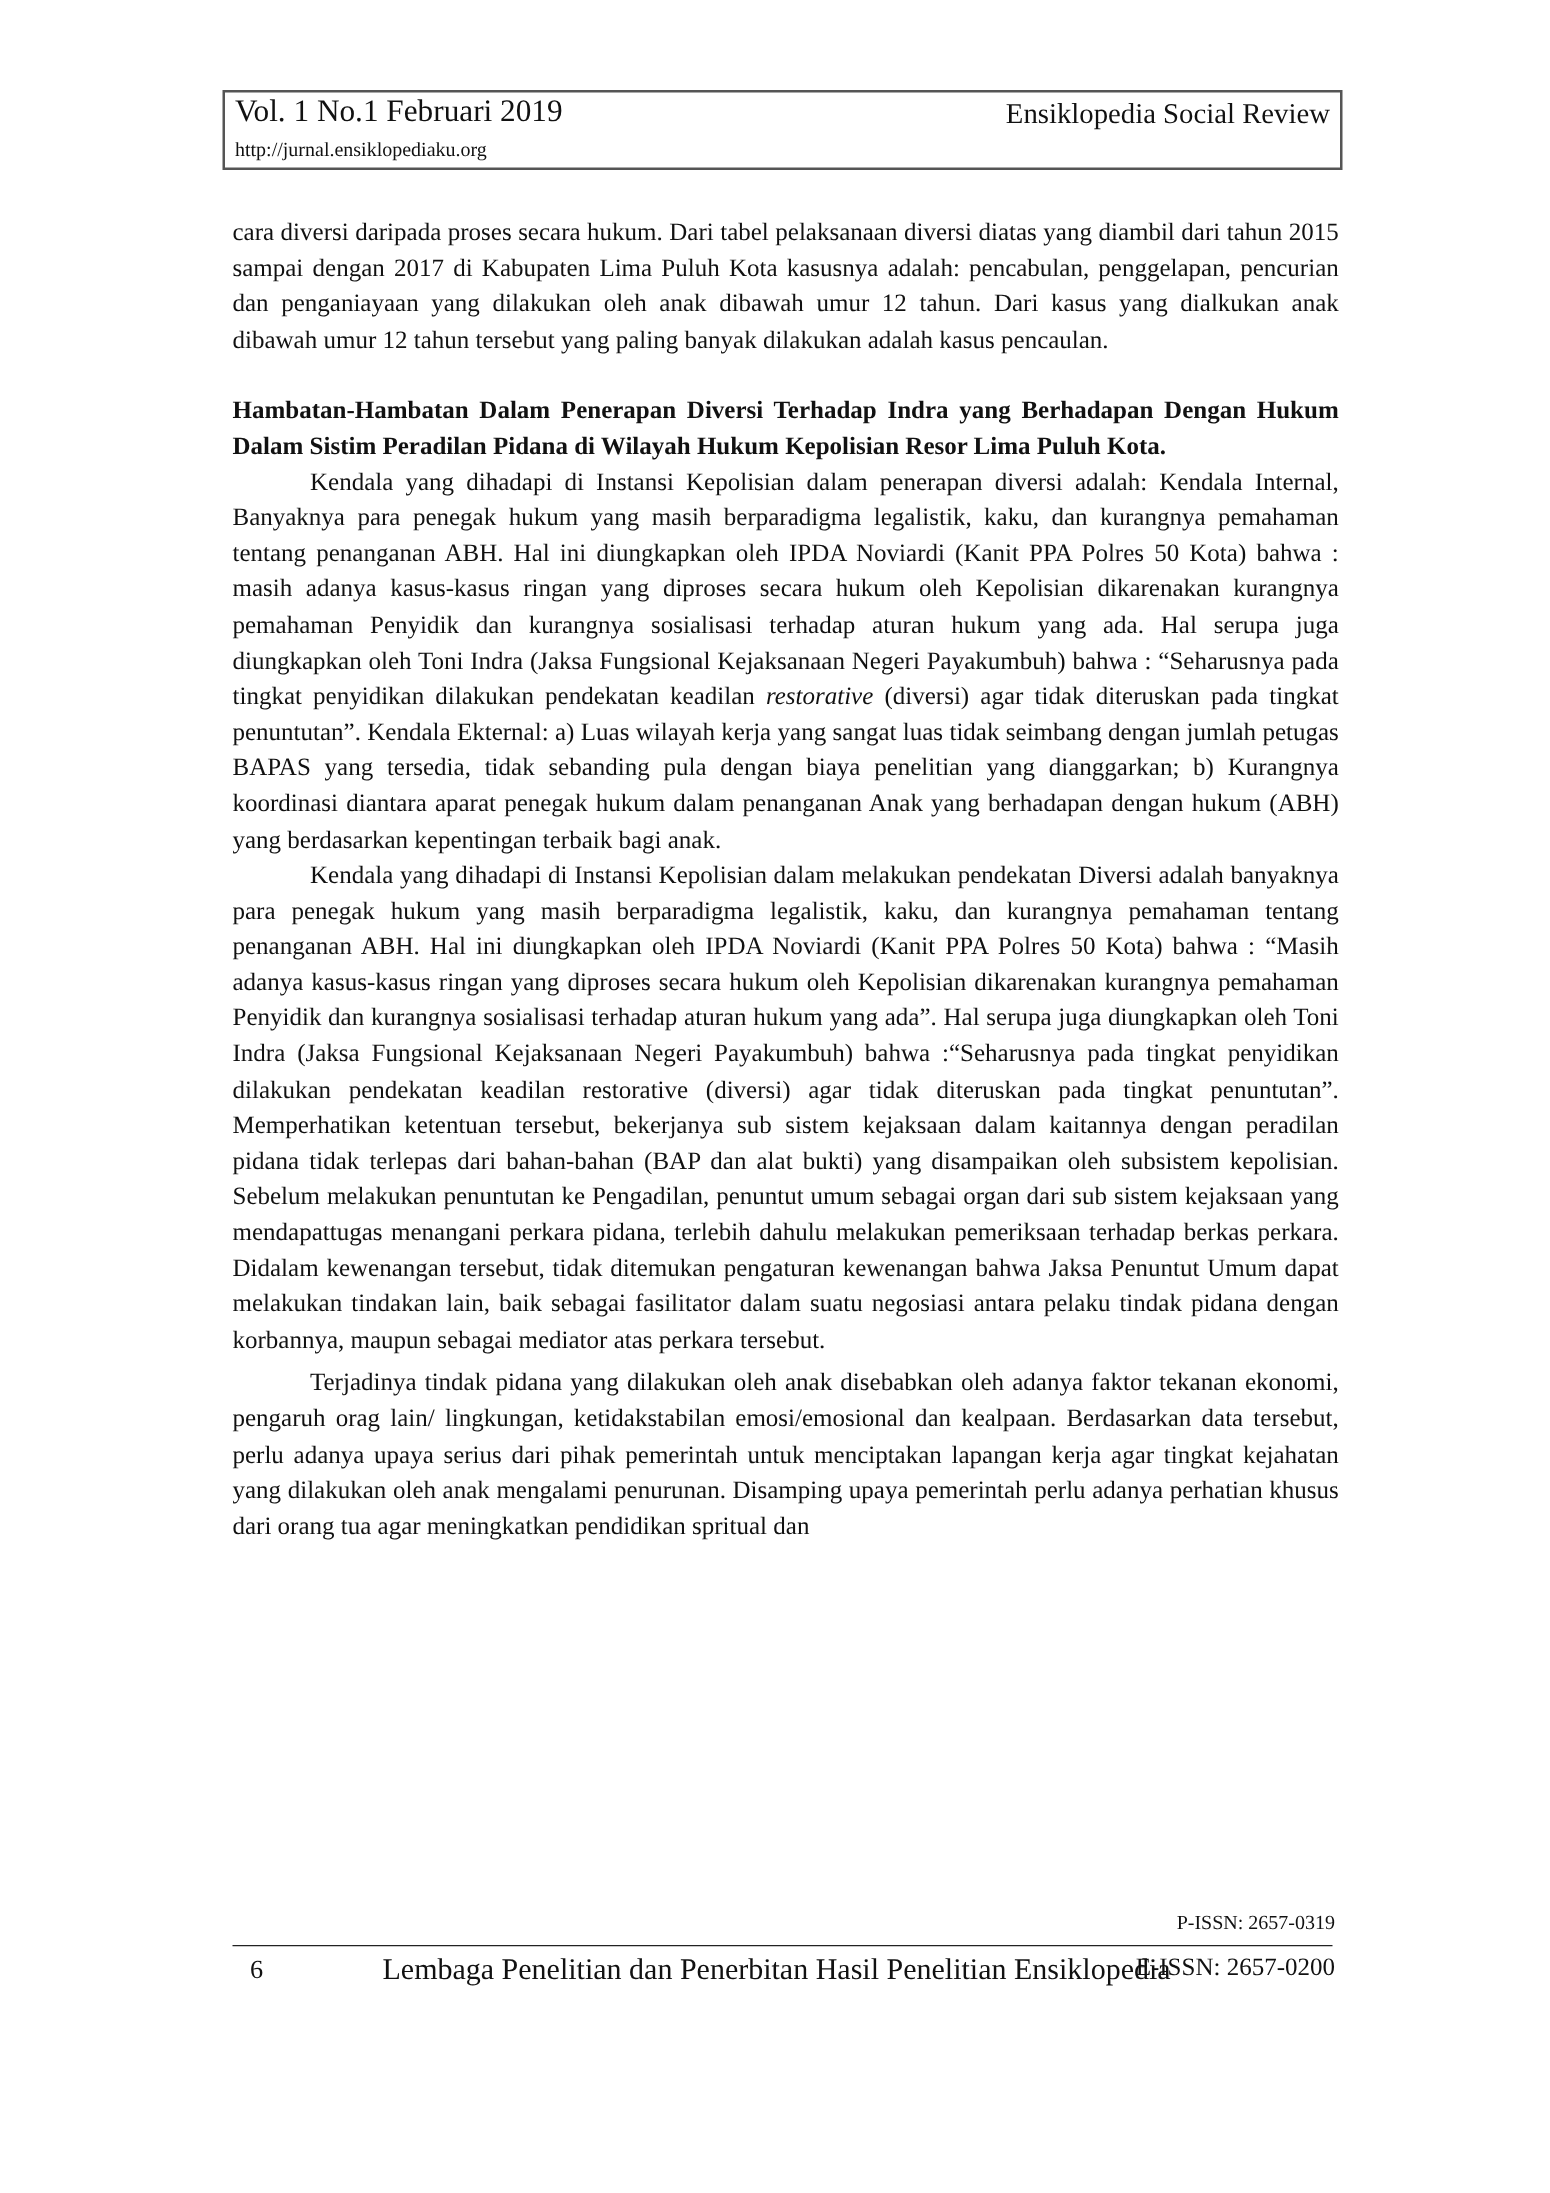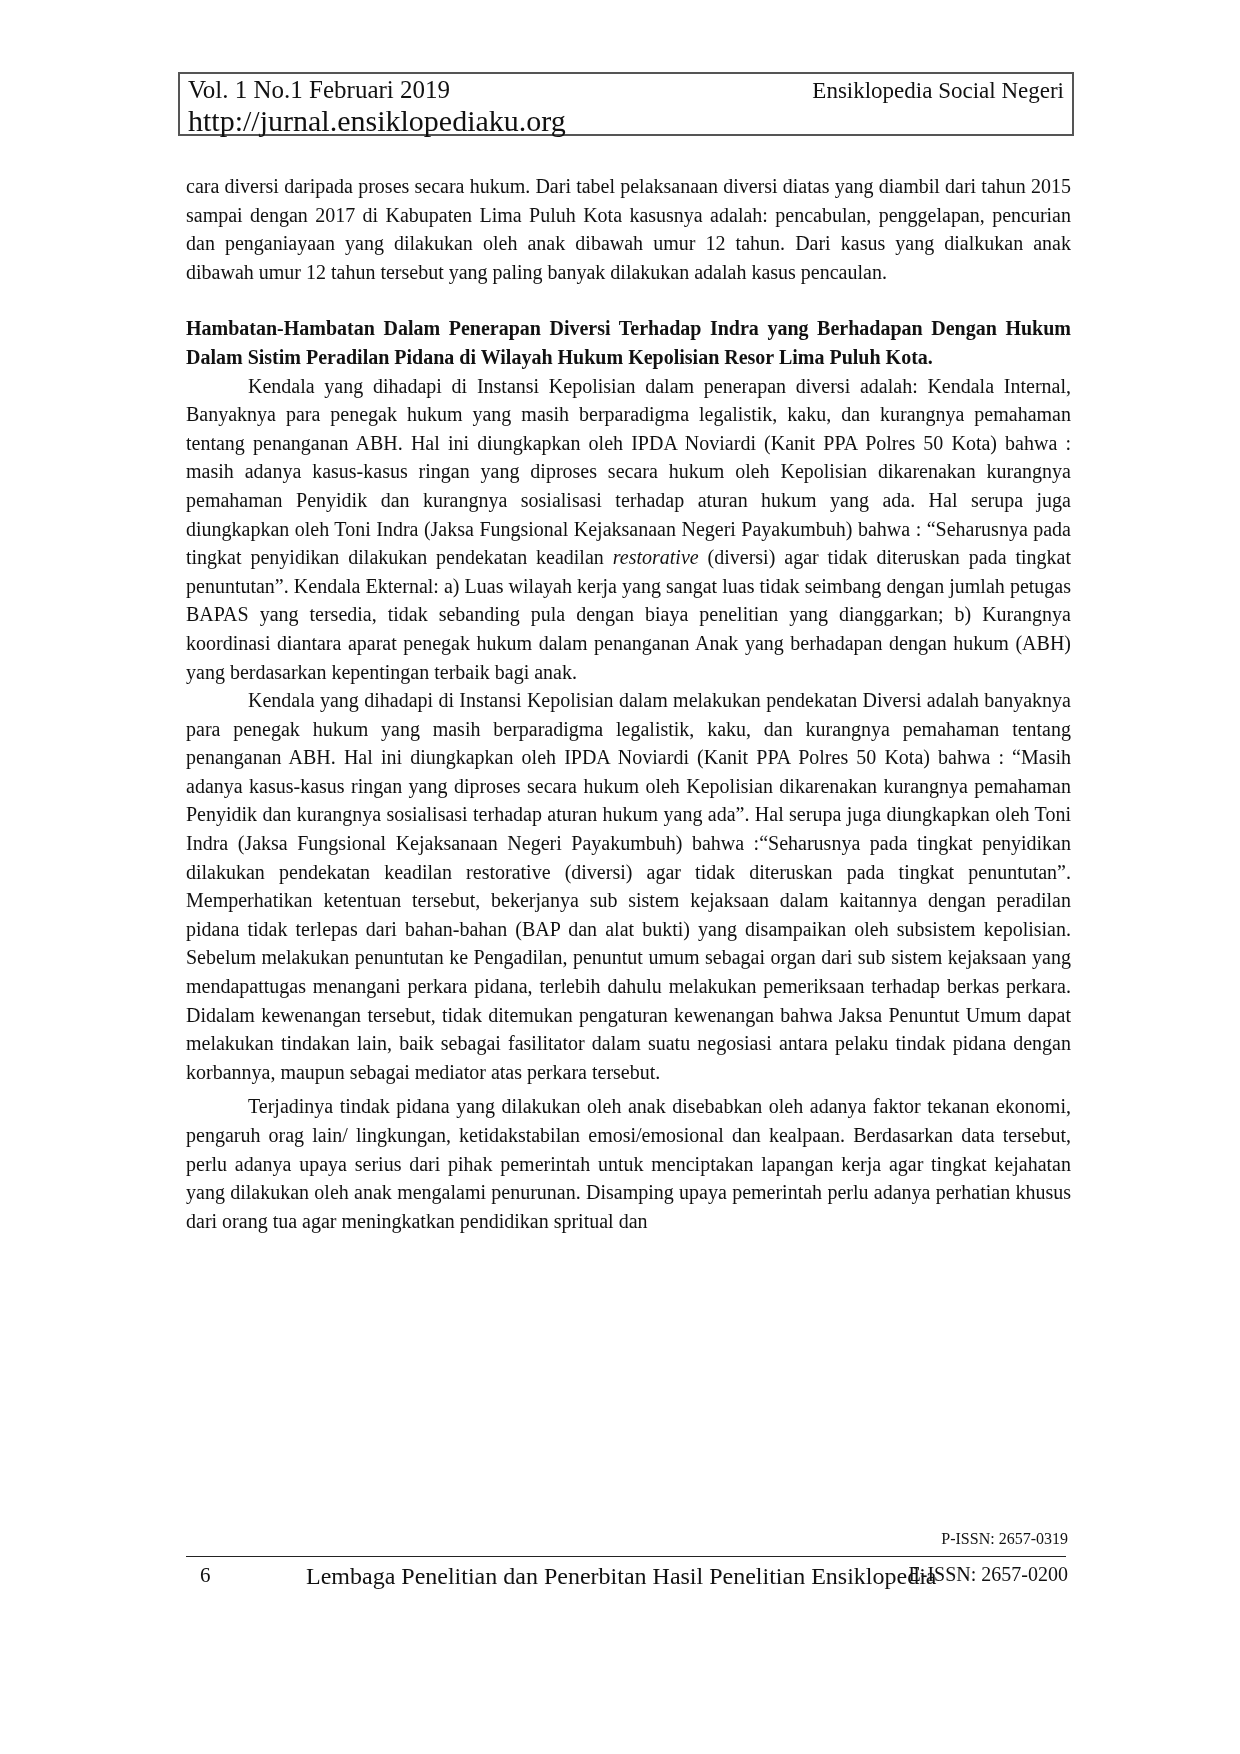--- a/index.html
+++ b/index.html
@@ -2,21 +2,21 @@
 <html><head>
 <meta charset="utf-8">
 <style>
   html, body { margin: 0; padding: 0; background: #ffffff; }
   body { width: 1240px; height: 1754px; position: relative; overflow: hidden; }
   .page { position: absolute; left: 0; top: 0; width: 1240px; height: 1754px;
           font-family: "Liberation Serif", serif; color: #111; }
   .header-box { position: absolute; left: 178px; top: 72px; width: 896px; height: 64px;
                 border: 2px solid #555; box-sizing: border-box; }
   .hdr-left1 { position: absolute; left: 8px; top: 2px; font-size: 25px; line-height: 28px; }
-  .hdr-left2 { position: absolute; left: 8px; top: 33px; font-size: 30px; line-height: 28px; }
+  .hdr-left2 { position: absolute; left: 8px; top: 33px; font-size: 16px; line-height: 28px; }
   .hdr-right { position: absolute; right: 8px; top: 3px; font-size: 23px; line-height: 28px; }
   .body-text { position: absolute; left: 186px; top: 172px; width: 885px; font-size: 20px;
                line-height: 28.6px; text-align: justify; }
   .body-text p { margin: 0; }
   .para-first { text-indent: 0; }
   .para-indent { text-indent: 62px; }
   .heading { font-weight: bold; margin-top: 28px !important; text-indent: 0; }
   .gap { margin-top: 6px !important; }
   .footer-rule { position: absolute; left: 186px; top: 1556px; width: 880px; height: 0;
                  border-top: 1.5px solid #222; }
@@ -27,21 +27,21 @@
   em { font-style: italic; }
 </style>
 </head>
 <body>
 
 <div class="page">
 
   <div class="header-box">
     <div class="hdr-left1">Vol. 1 No.1 Februari 2019</div>
     <div class="hdr-left2">http://jurnal.ensiklopediaku.org</div>
-    <div class="hdr-right">Ensiklopedia Social Negeri</div>
+    <div class="hdr-right">Ensiklopedia Social Review</div>
   </div>
 
   <div class="body-text">
     <p class="para-first">cara diversi daripada proses secara hukum. Dari tabel pelaksanaan diversi diatas yang diambil dari tahun 2015 sampai dengan 2017 di Kabupaten Lima Puluh Kota kasusnya adalah: pencabulan, penggelapan, pencurian dan penganiayaan yang dilakukan oleh anak dibawah umur 12 tahun. Dari kasus yang dialkukan anak dibawah umur 12 tahun tersebut yang paling banyak dilakukan adalah kasus pencaulan.</p>
     <p class="heading">Hambatan-Hambatan Dalam Penerapan Diversi Terhadap Indra yang Berhadapan Dengan Hukum Dalam Sistim Peradilan Pidana di Wilayah Hukum Kepolisian Resor Lima Puluh Kota.</p>
     <p class="para-indent"><span>Kendala yang dihadapi di Instansi Kepolisian dalam penerapan diversi adalah: Kendala Internal, Banyaknya para penegak hukum yang masih berparadigma legalistik, kaku, dan kurangnya pemahaman tentang penanganan ABH. Hal ini diungkapkan oleh IPDA Noviardi (Kanit PPA Polres 50 Kota) bahwa : masih adanya kasus-kasus ringan yang diproses secara hukum oleh Kepolisian dikarenakan kurangnya pemahaman Penyidik dan kurangnya sosialisasi terhadap aturan hukum yang ada. Hal serupa juga diungkapkan oleh Toni Indra (Jaksa Fungsional Kejaksanaan Negeri Payakumbuh) bahwa : “Seharusnya pada tingkat penyidikan dilakukan pendekatan keadilan </span><em>restorative</em><span> (diversi) agar tidak diteruskan pada tingkat penuntutan”.  Kendala Ekternal: a) Luas wilayah kerja yang sangat luas tidak seimbang dengan jumlah petugas BAPAS yang tersedia, tidak sebanding pula dengan biaya penelitian yang dianggarkan; b) Kurangnya koordinasi diantara aparat penegak hukum dalam penanganan Anak yang berhadapan dengan hukum (ABH) yang berdasarkan kepentingan terbaik bagi anak.</span></p>
     <p class="para-indent">Kendala yang dihadapi di Instansi Kepolisian dalam melakukan pendekatan Diversi adalah banyaknya para penegak hukum yang masih berparadigma legalistik, kaku, dan kurangnya pemahaman tentang penanganan ABH. Hal ini diungkapkan oleh IPDA Noviardi (Kanit PPA Polres 50 Kota) bahwa : “Masih adanya kasus-kasus ringan yang diproses secara hukum oleh Kepolisian dikarenakan kurangnya pemahaman Penyidik dan kurangnya sosialisasi terhadap aturan hukum yang ada”. Hal serupa juga diungkapkan oleh Toni Indra (Jaksa Fungsional Kejaksanaan Negeri Payakumbuh) bahwa :“Seharusnya pada tingkat penyidikan dilakukan pendekatan keadilan restorative (diversi) agar tidak diteruskan pada tingkat penuntutan”. Memperhatikan ketentuan tersebut, bekerjanya sub sistem kejaksaan dalam kaitannya dengan peradilan pidana tidak terlepas dari bahan-bahan (BAP dan alat bukti) yang disampaikan oleh subsistem kepolisian. Sebelum melakukan penuntutan ke Pengadilan, penuntut umum sebagai organ dari sub sistem kejaksaan yang mendapattugas menangani perkara pidana, terlebih dahulu melakukan pemeriksaan terhadap berkas perkara. Didalam kewenangan tersebut, tidak ditemukan pengaturan kewenangan bahwa Jaksa Penuntut Umum dapat melakukan tindakan lain, baik sebagai fasilitator dalam suatu negosiasi antara pelaku tindak pidana dengan korbannya, maupun sebagai mediator atas perkara tersebut.</p>
     <p class="para-indent gap">Terjadinya tindak pidana yang dilakukan oleh anak disebabkan oleh adanya faktor tekanan ekonomi, pengaruh orag lain/ lingkungan, ketidakstabilan emosi/emosional dan kealpaan. Berdasarkan data tersebut, perlu adanya upaya serius dari pihak pemerintah untuk menciptakan lapangan kerja agar tingkat kejahatan yang dilakukan oleh anak mengalami penurunan. Disamping upaya pemerintah perlu adanya perhatian khusus dari orang tua agar meningkatkan pendidikan spritual dan</p>
   </div>
 

